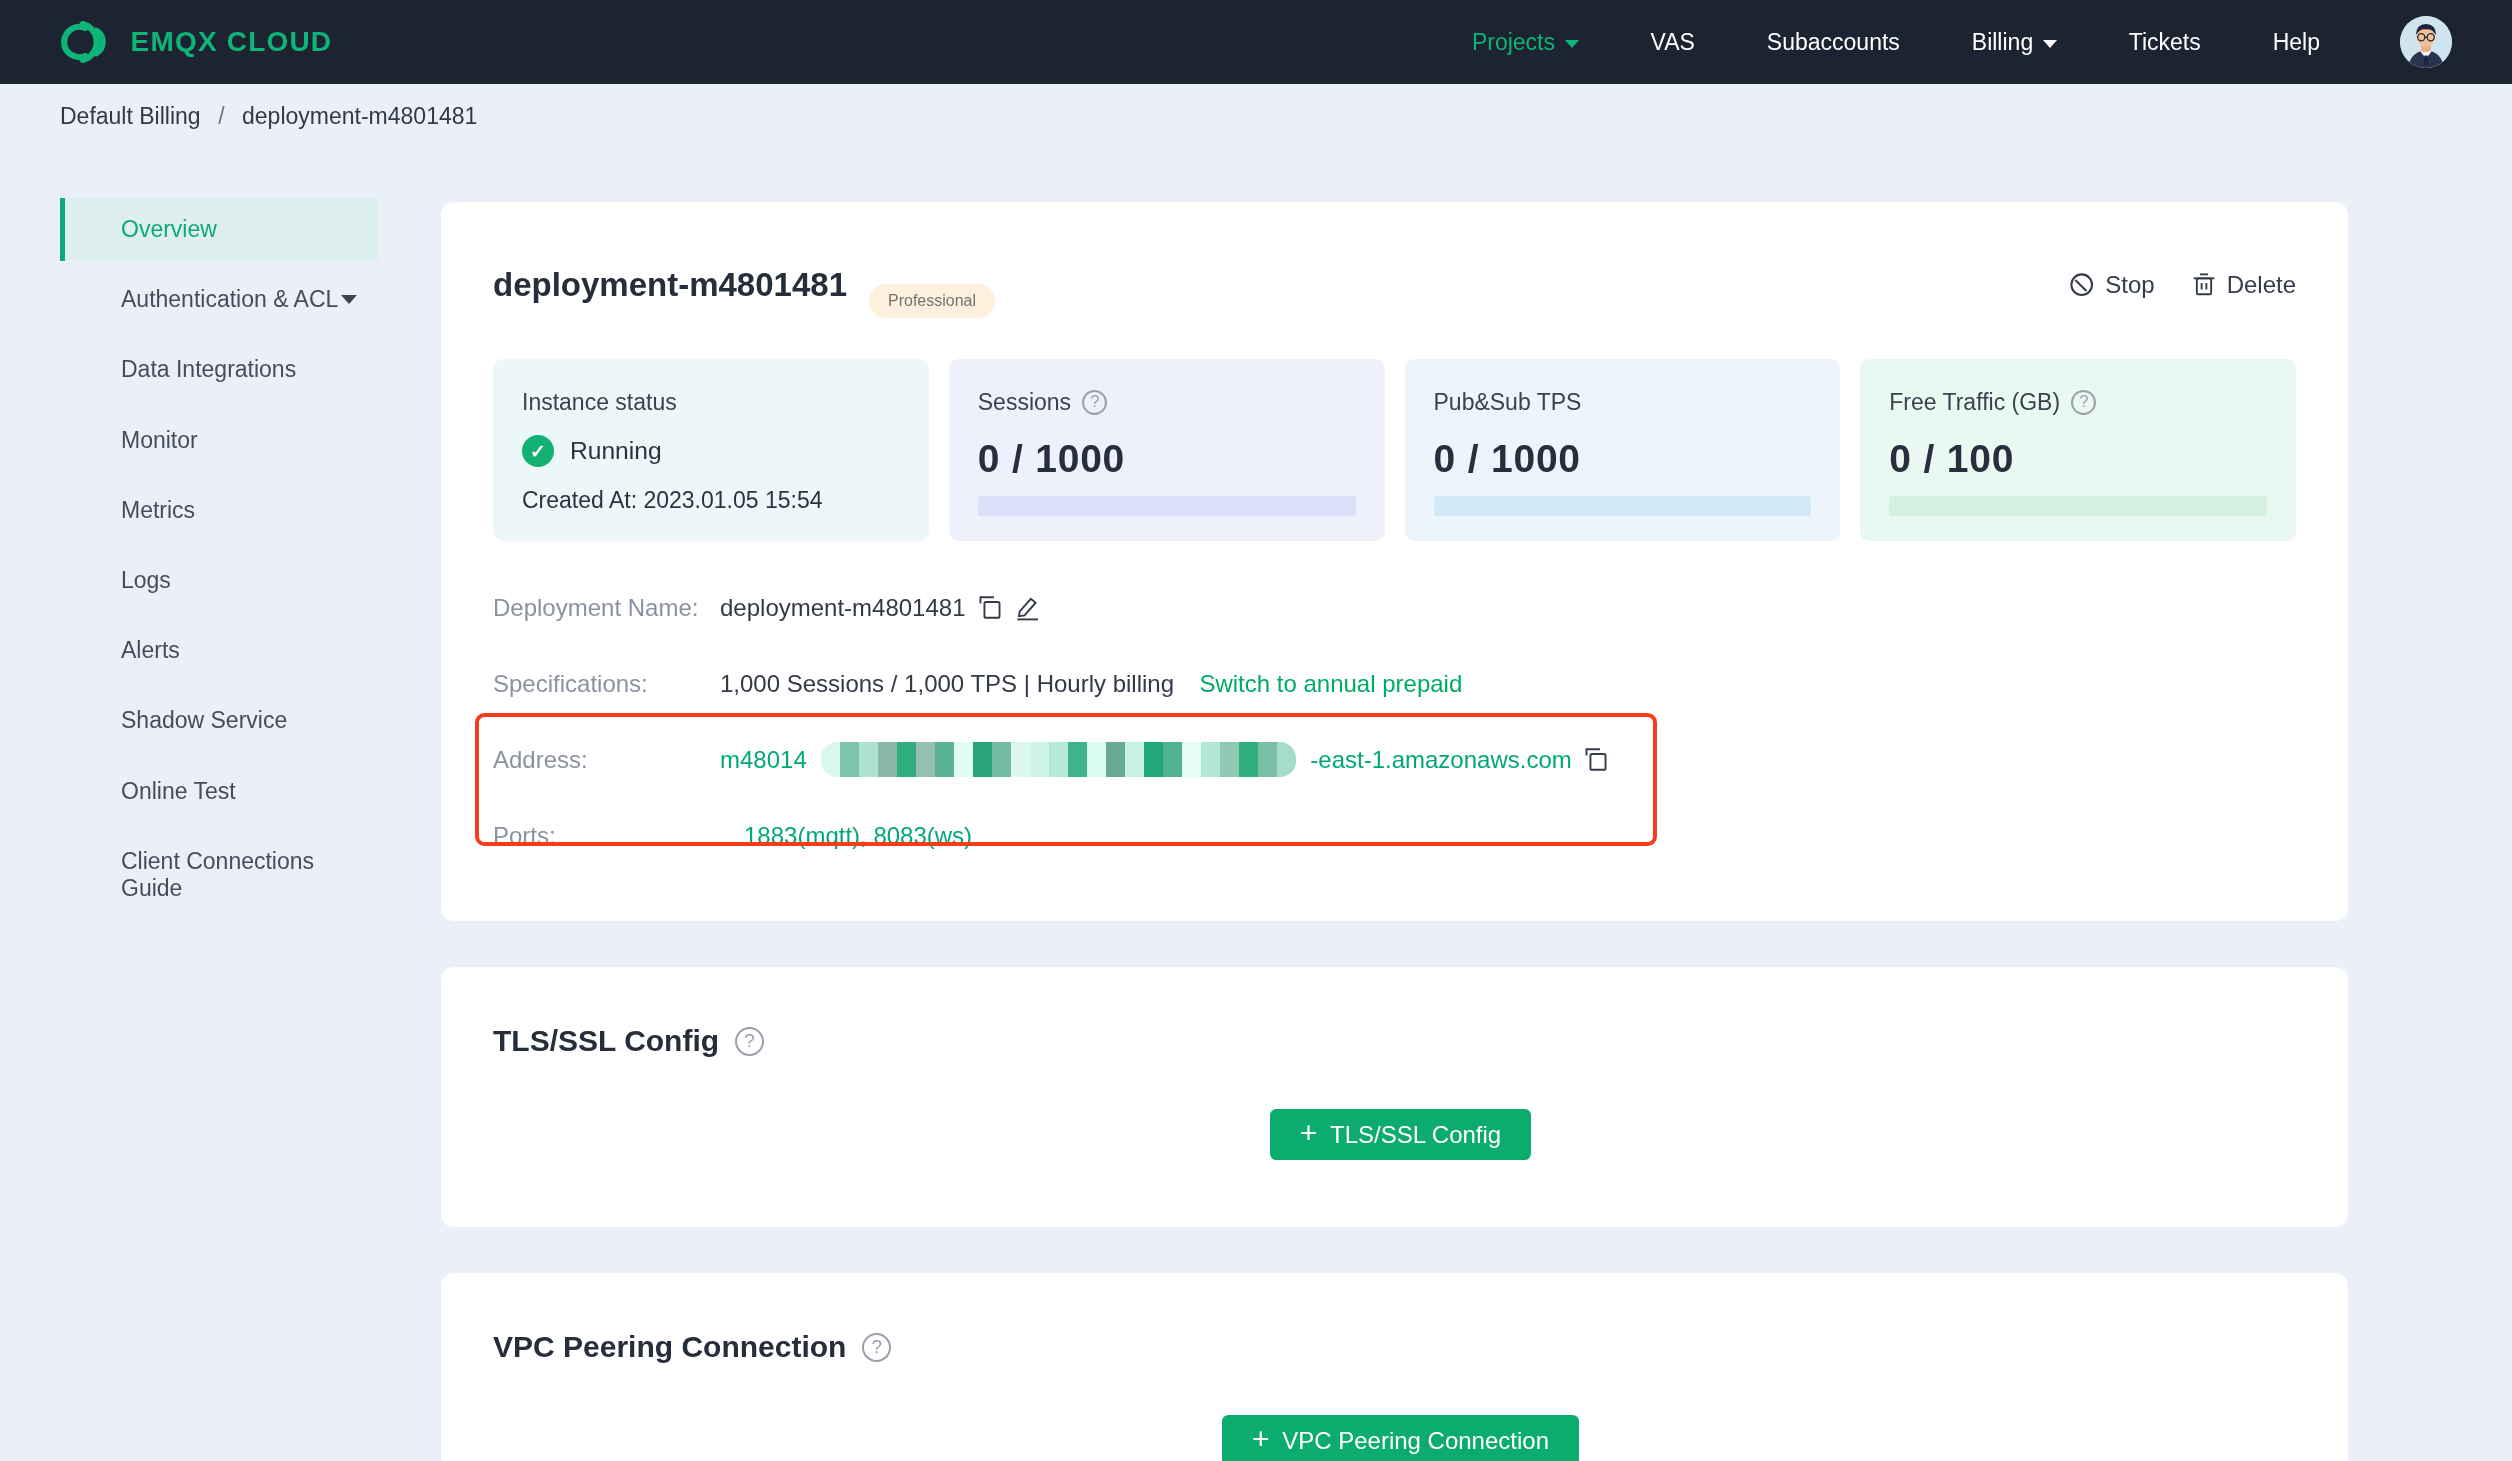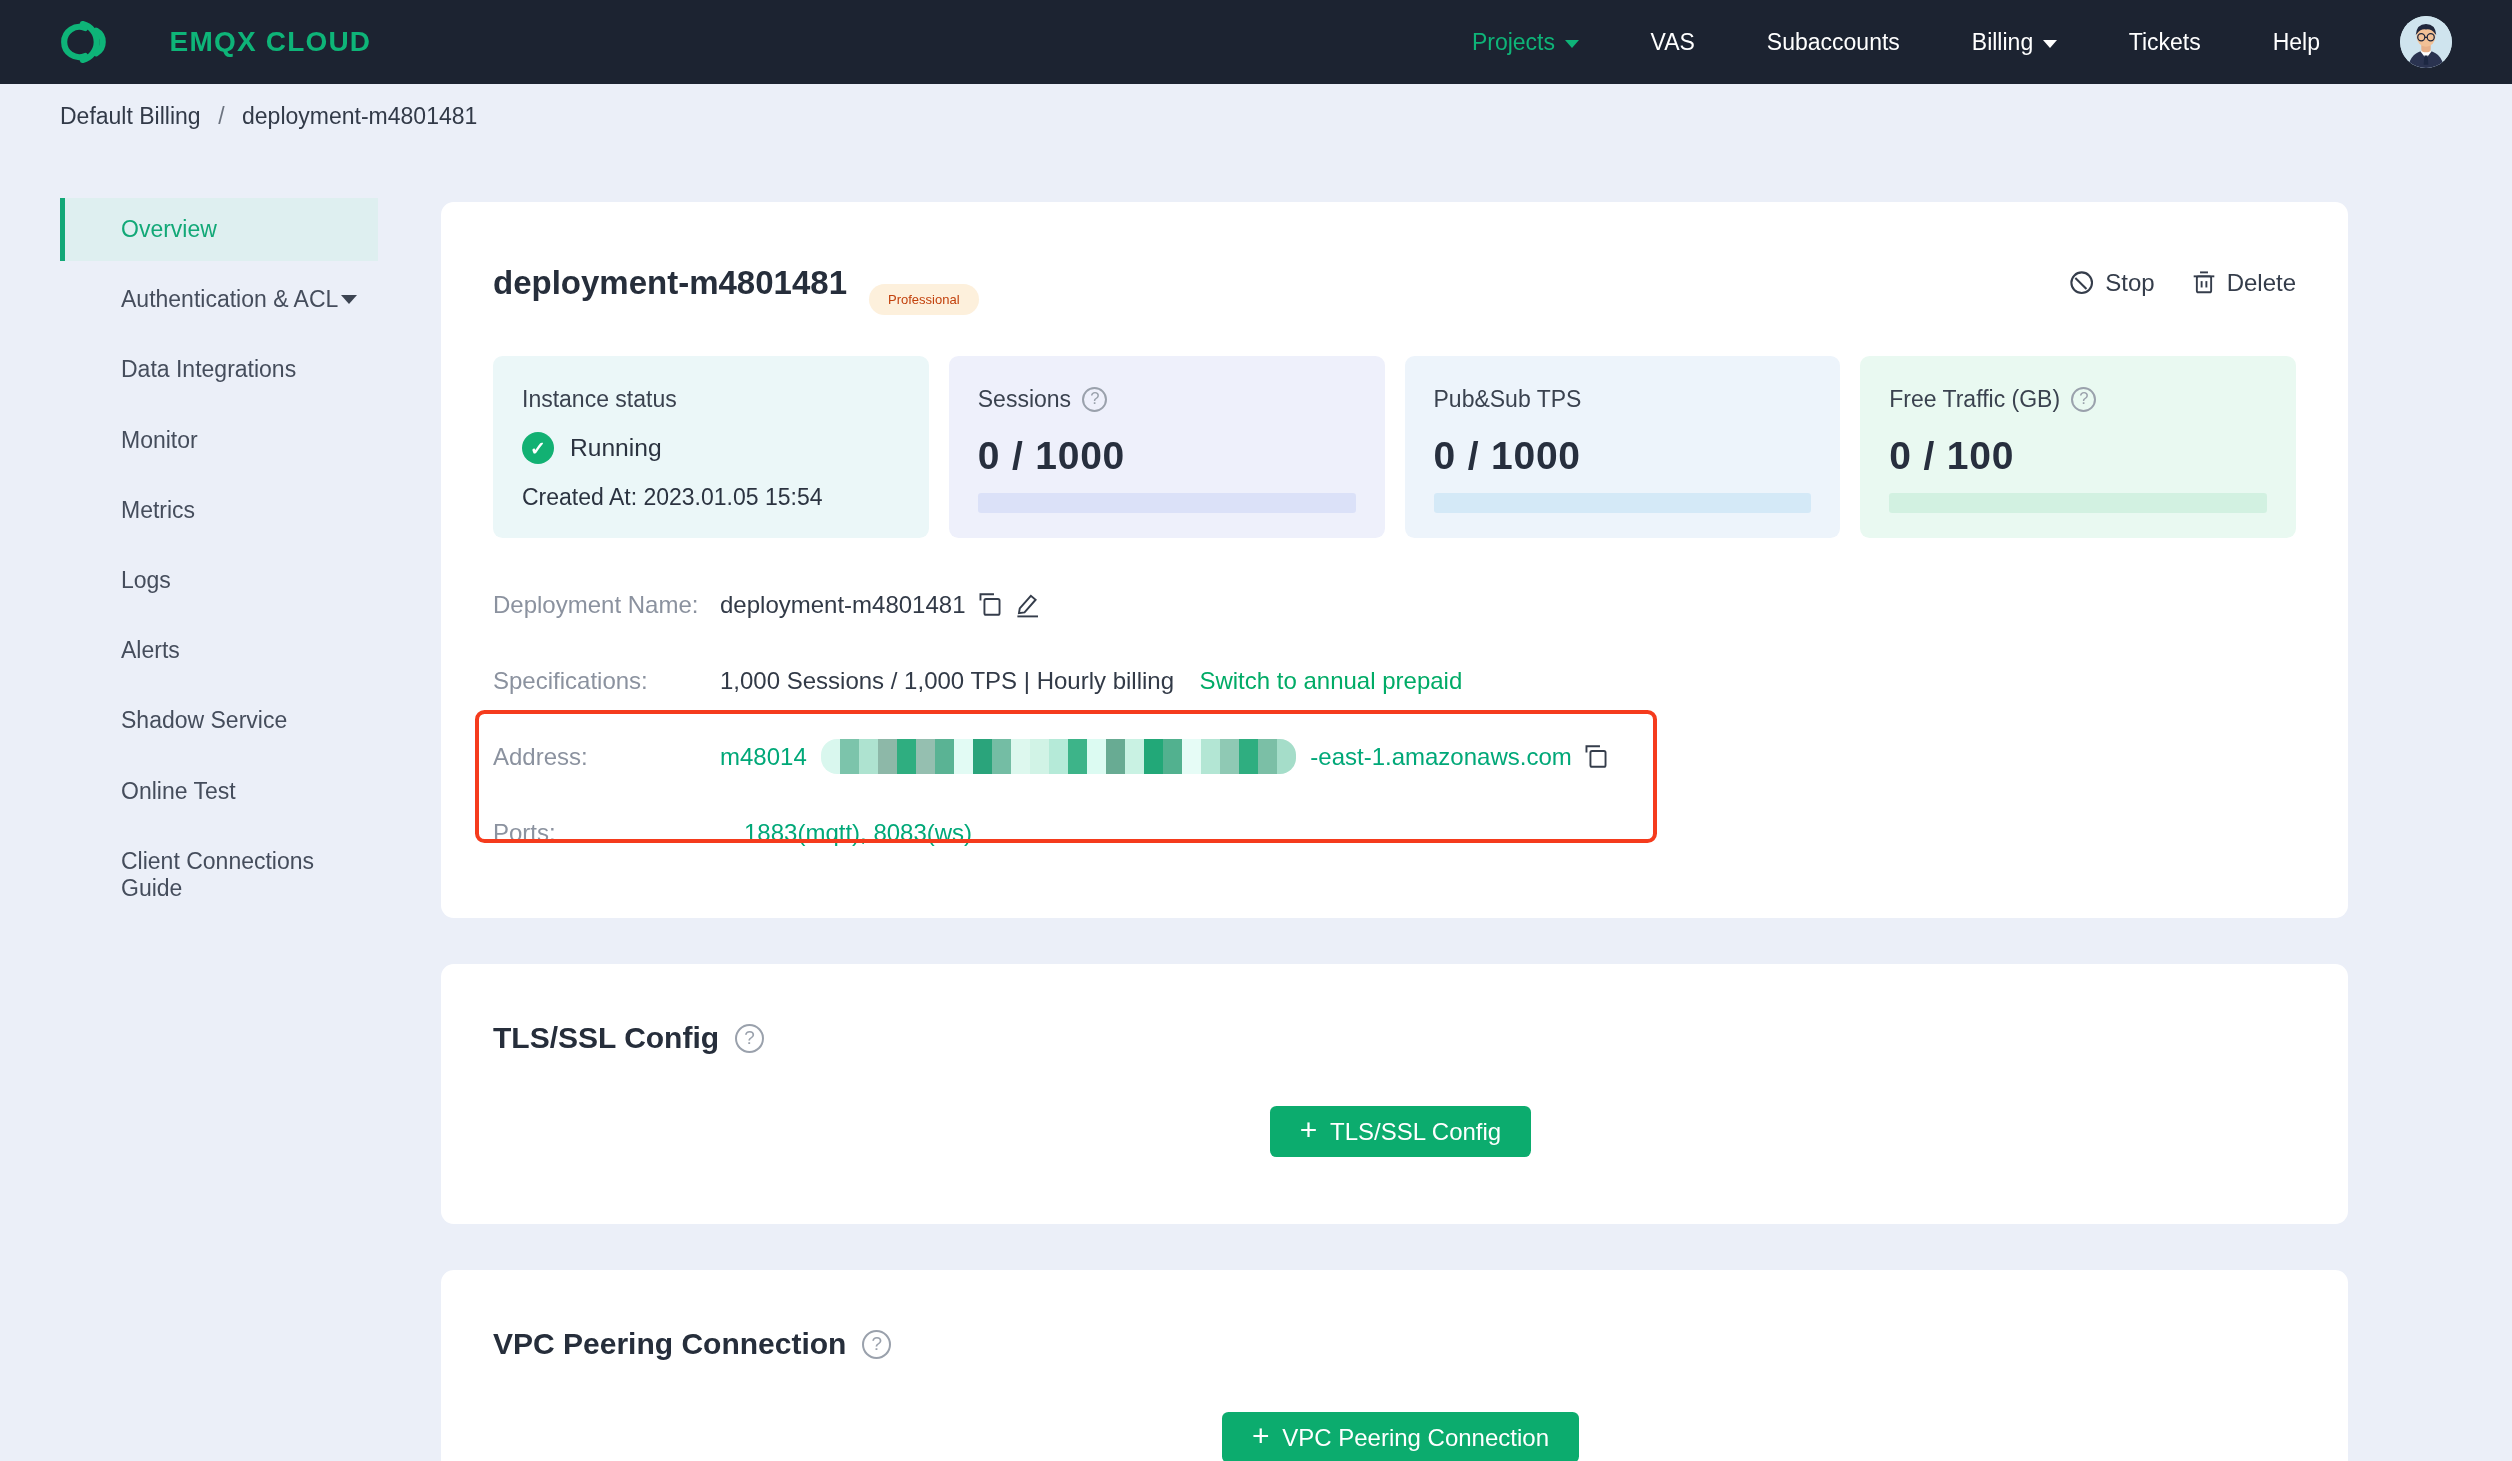--- a/index.html
+++ b/index.html
@@ -9,21 +9,21 @@
     background:#ebeff8;
     color:#2e3644;
   }
   
   .navbar {
     height:84px; background:#1c2331;
     display:flex; align-items:center;
     padding:0 60px 0 57px;
   }
   .brand { display:flex; align-items:center; gap:17.5px; cursor:pointer; }
-  .brand-name { color:#0eb478; font-size:28px; font-weight:700; letter-spacing:1.2px;margin-left:39px; }
+  .brand-name { color:#0eb478; font-size:28px; font-weight:700; letter-spacing:1.2px; }
   .nav-links { margin-left:auto; display:flex; align-items:center; gap:72px; }
   .nav-item { color:#ffffff; font-size:23px; display:flex; align-items:center; gap:9.5px; cursor:pointer; }
   .nav-item.active { color:#0eb478; }
   .caret { width:0; height:0; border-left:7.2px solid transparent; border-right:7.2px solid transparent; border-top:8.7px solid currentColor; display:inline-block; margin-top:3.2px; }
   .avatar { width:52px; height:52px; border-radius:50%; overflow:hidden; background:#cfe4ee; margin-left:8px; cursor:pointer; flex-shrink:0; }
   
   .breadcrumb { padding:19px 0 16px 60px; font-size:23px; color:#323a48; display:flex; gap:17.5px; align-items:center; }
   .breadcrumb .sep { color:#6d7480; }
   .breadcrumb .crumb-link { cursor:pointer; }
   
@@ -36,21 +36,21 @@
     border-left:5.6px solid transparent;
   }
   .side-item.active { background:#deeff0; border-left-color:#12a877; color:#12a877; }
   .side-caret { margin-left:auto; width:0; height:0; border-left:8px solid transparent; border-right:8px solid transparent; border-top:9.5px solid #3c4452; }
   .main { width:1907px; margin-left:63px; margin-top:56px; }
   .card { background:#ffffff; border-radius:12.7px; margin-bottom:46px; }
   
   .card-deploy { padding:49px 52px 68px 52px; }
   .deploy-head { display:flex; align-items:center; }
   .deploy-title { font-size:33px; font-weight:700; color:#262e3b; }
-  .plan-badge { margin-left:22px; background:#fdf0dc; color:#c2410c; font-size:13px; padding:8px 19px; border-radius:794px;margin-top:33px; }
+  .plan-badge { margin-left:22px; background:#fdf0dc; color:#737373; font-size:16px; padding:8px 19px; border-radius:794px;margin-top:33px; }
   .head-actions { margin-left:auto; display:flex; align-items:center; gap:37px; }
   .action-btn { display:flex; align-items:center; gap:11px; font-size:24px; color:#353d4b; cursor:pointer; }
   
   .stats { display:grid; grid-template-columns:repeat(4,1fr); gap:20px; margin-top:41px; }
   .stat-card { height:182px; border-radius:9.5px; padding:30px 29px; position:relative; }
   .stat-card.cyan   { background:#ebf7f8; }
   .stat-card.indigo { background:#eef0fb; }
   .stat-card.blue   { background:#edf4fb; }
   .stat-card.mint   { background:#e9f9f1; }
   .stat-label { font-size:23px; color:#3a424f; display:flex; align-items:center; gap:11px; }

